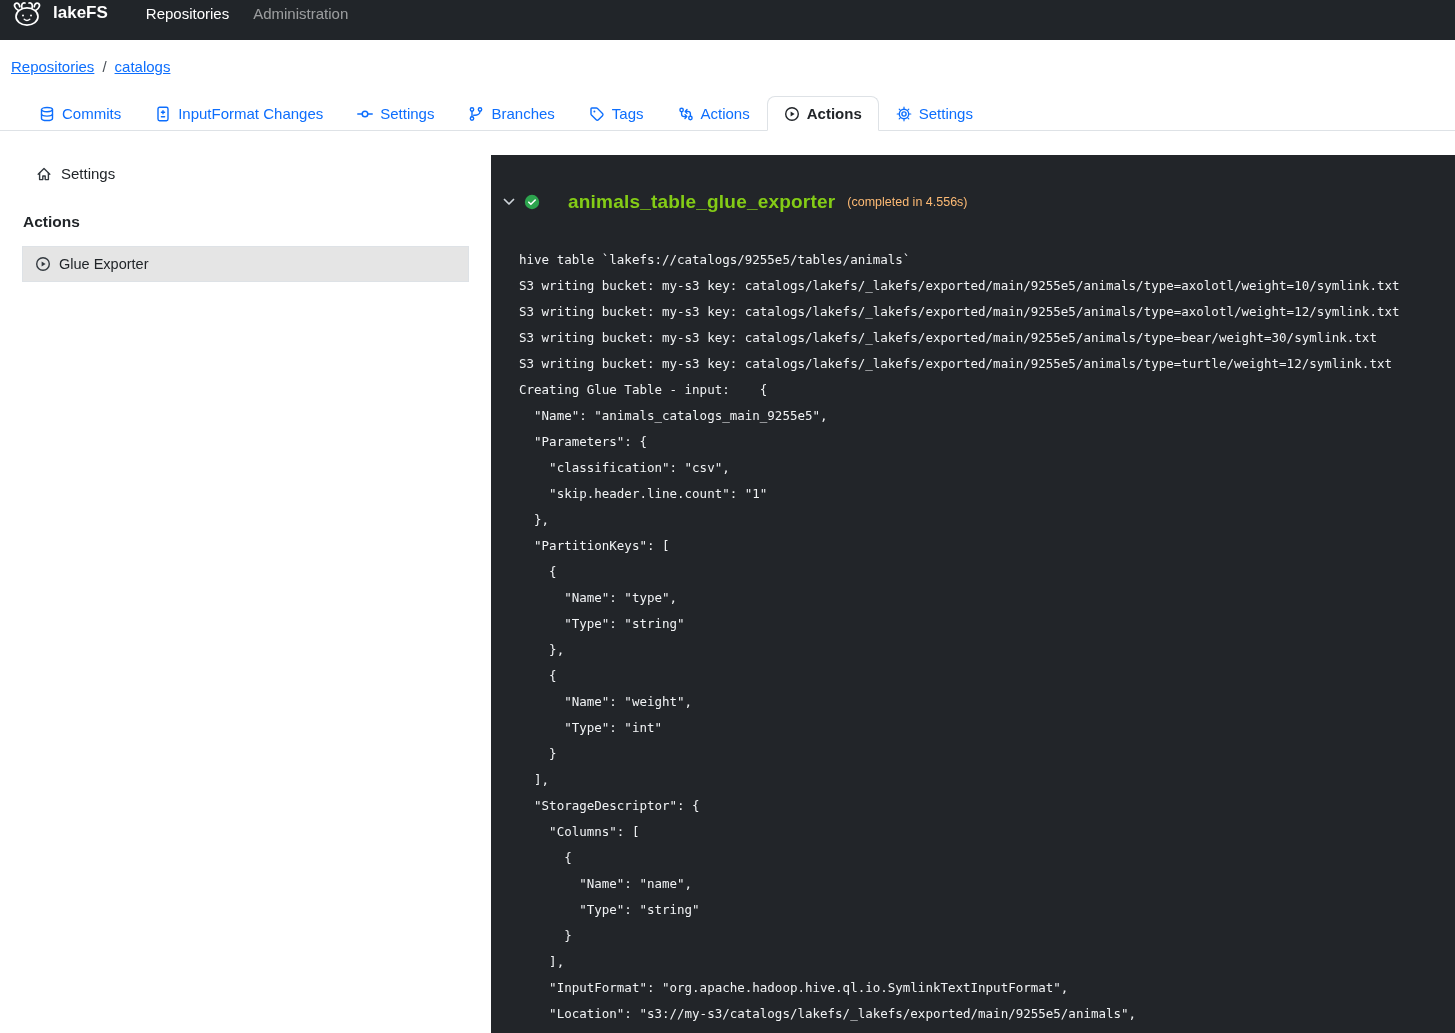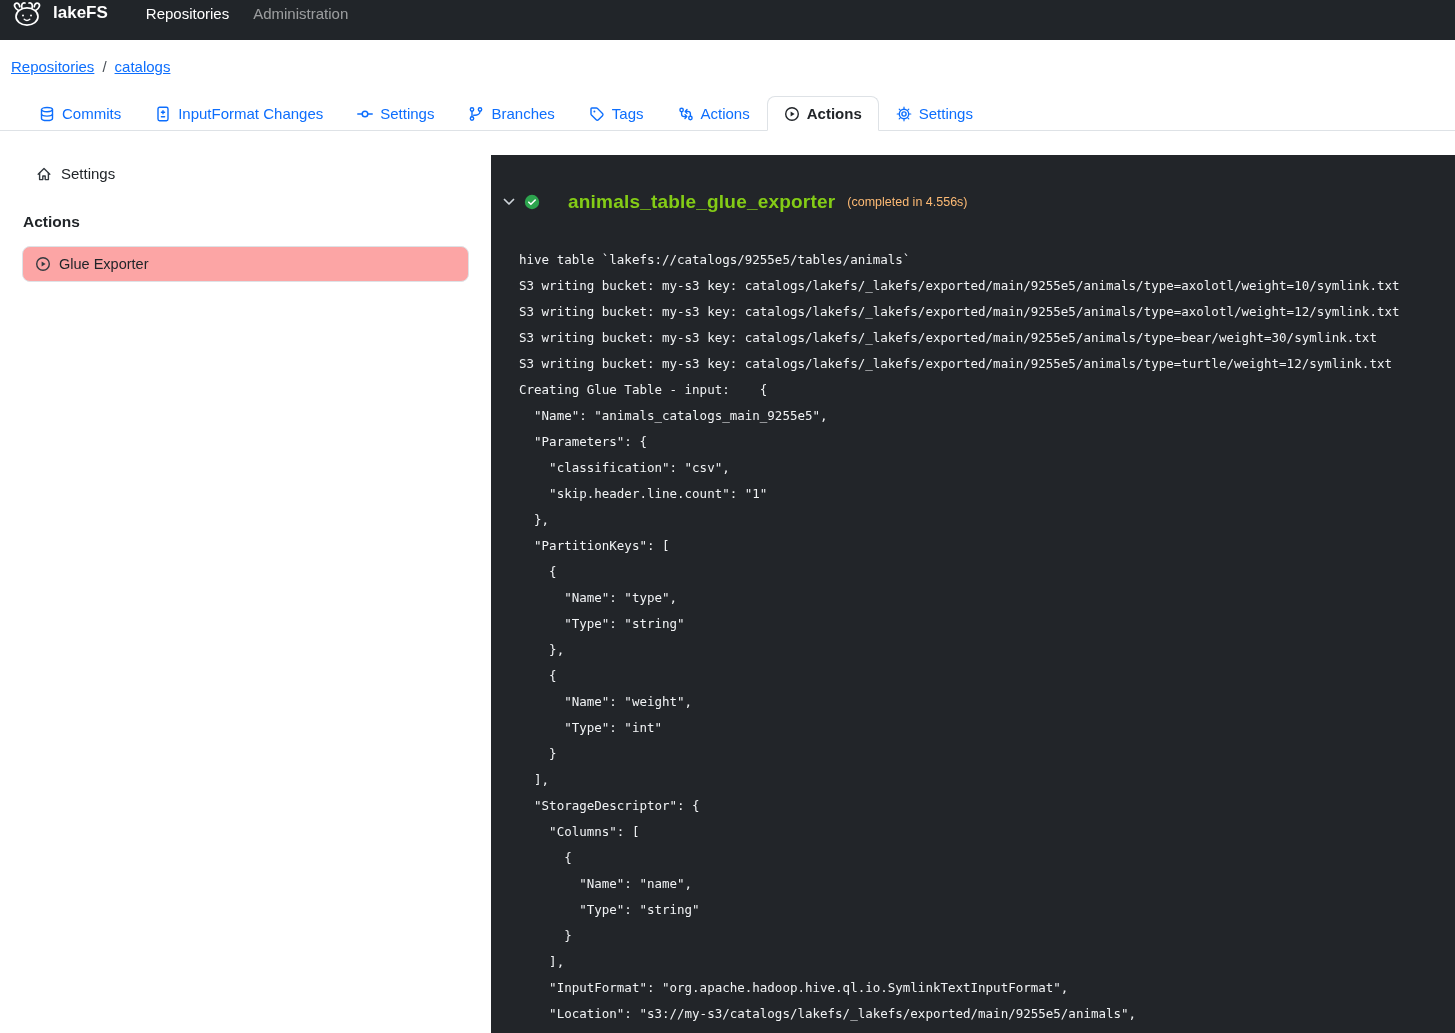--- a/index.html
+++ b/index.html
@@ -35,21 +35,21 @@
   .tab svg { flex:none; }
   .tab.active { color:#212529; font-weight:700; background:#fff;
     border-color:#dee2e6 #dee2e6 #ffffff #dee2e6; }
 
   
   .content { display:flex; align-items:stretch; min-height:906px; }
   .sidebar { width:491px; flex:none; padding:24px 22px 0 22px; }
   .summary-item { display:flex; align-items:center; gap:9px; margin-top:10px;
     padding-left:14px; font-size:15px; color:#212529; cursor:pointer; }
   .sidebar-heading { font-size:15.5px; font-weight:700; margin:31px 0 15px 1px; color:#212529; }
-  .action-list { border:1px solid #dee2e6; border-radius:8px; background:#fca5a5; overflow:hidden; }
+  .action-list { border:1px solid #dee2e6; border-radius:0; background:#e5e5e5; overflow:hidden; }
   .action-item { display:flex; align-items:center; gap:8px; padding:9px 12px;
     font-size:14.5px; color:#212529; cursor:pointer; }
 
   
   .run-panel { flex:1; background:#222529; margin-top:24px; color:#f8f9fa;
     padding:36px 16px 20px 12px; overflow:hidden; }
   .run-header { display:flex; align-items:center; gap:9px; cursor:pointer; }
   .chevron { display:flex; align-items:center; }
   .run-title { font-weight:700; font-size:19px; color:#84cc16; letter-spacing:.2px;margin-left:19px; }
   .run-duration { color:#fdba74; font-size:12.5px; margin-left:3px; }

